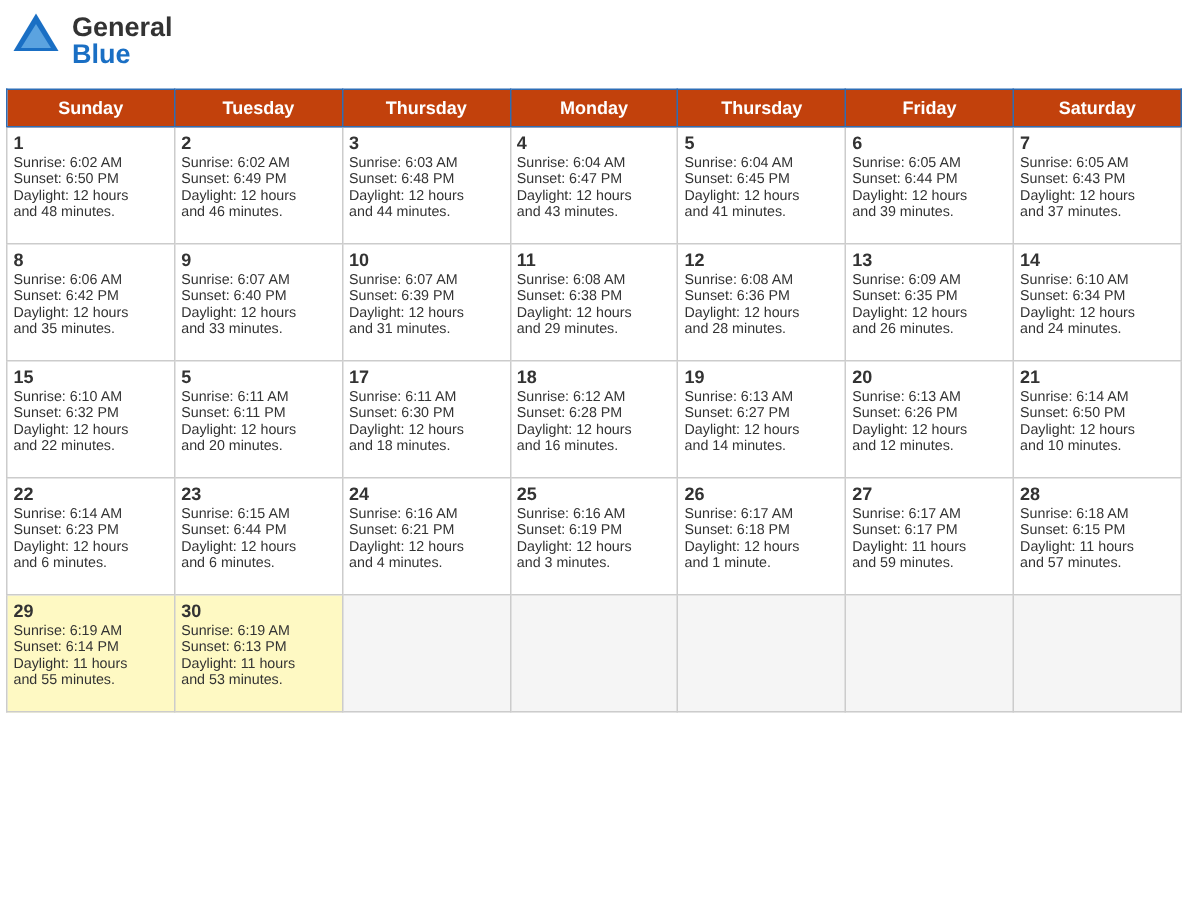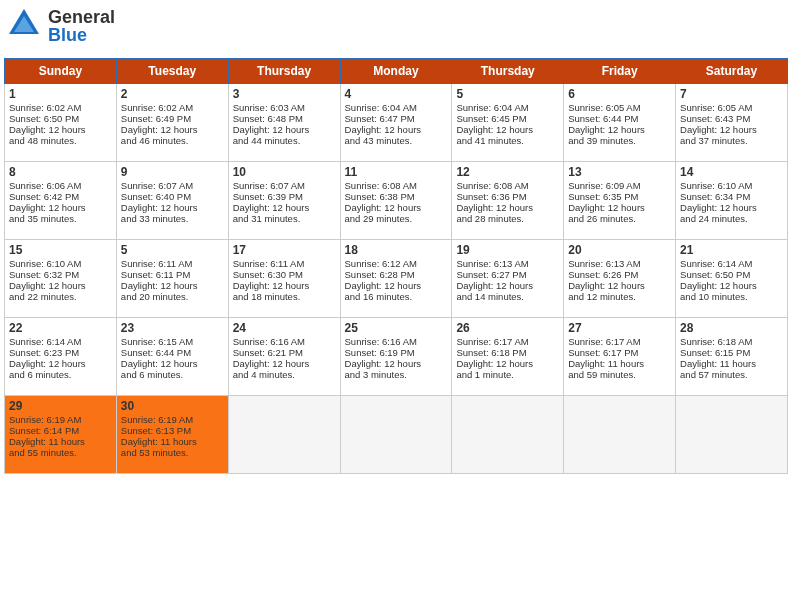--- a/index.html
+++ b/index.html
@@ -74,21 +74,21 @@
     .calendar tbody tr td {
       vertical-align: top;
       border: 1px solid #ccc;
       padding: 3px 4px;
       font-size: 9.5px;
       color: #333;
       height: 78px;
       background: #fff;
     }
     .calendar tbody tr:last-child td {
-      background: #f97316;
+      background: #fef9c3;
     }
     .day-number {
       font-size: 12px;
       font-weight: bold;
       display: block;
       margin-bottom: 1px;
     }
     .day-empty {
       background: #f5f5f5 !important;
     }

